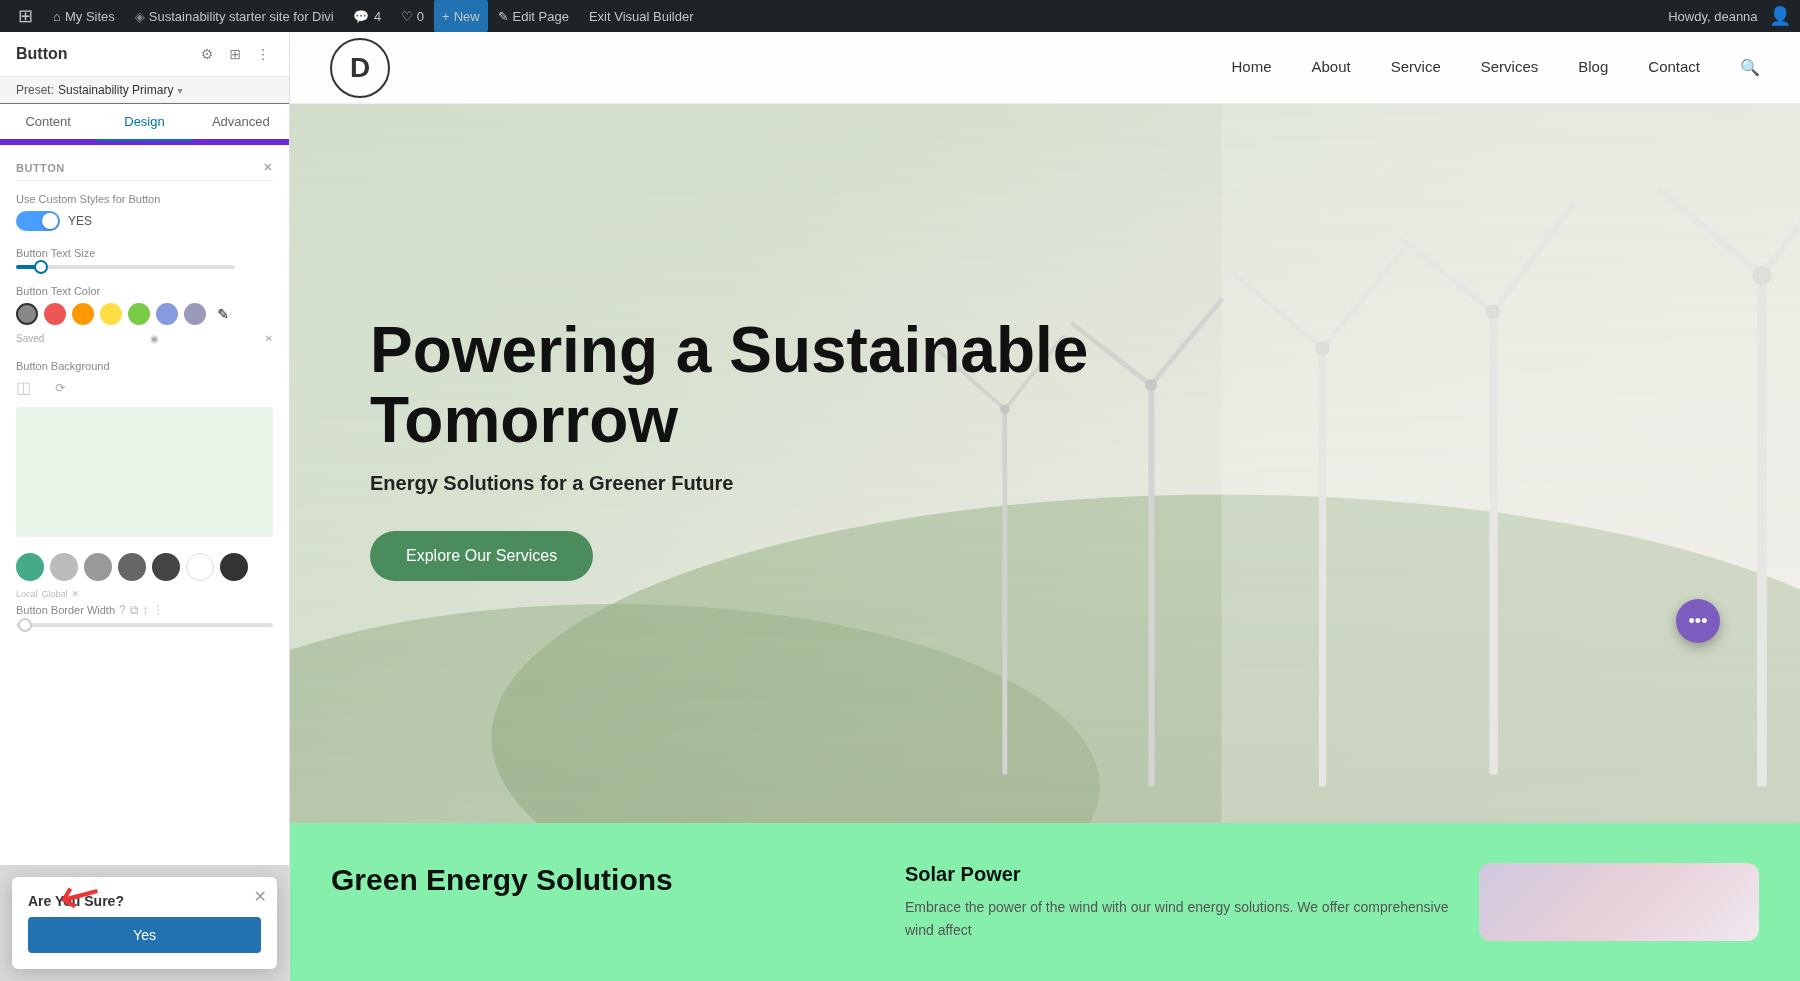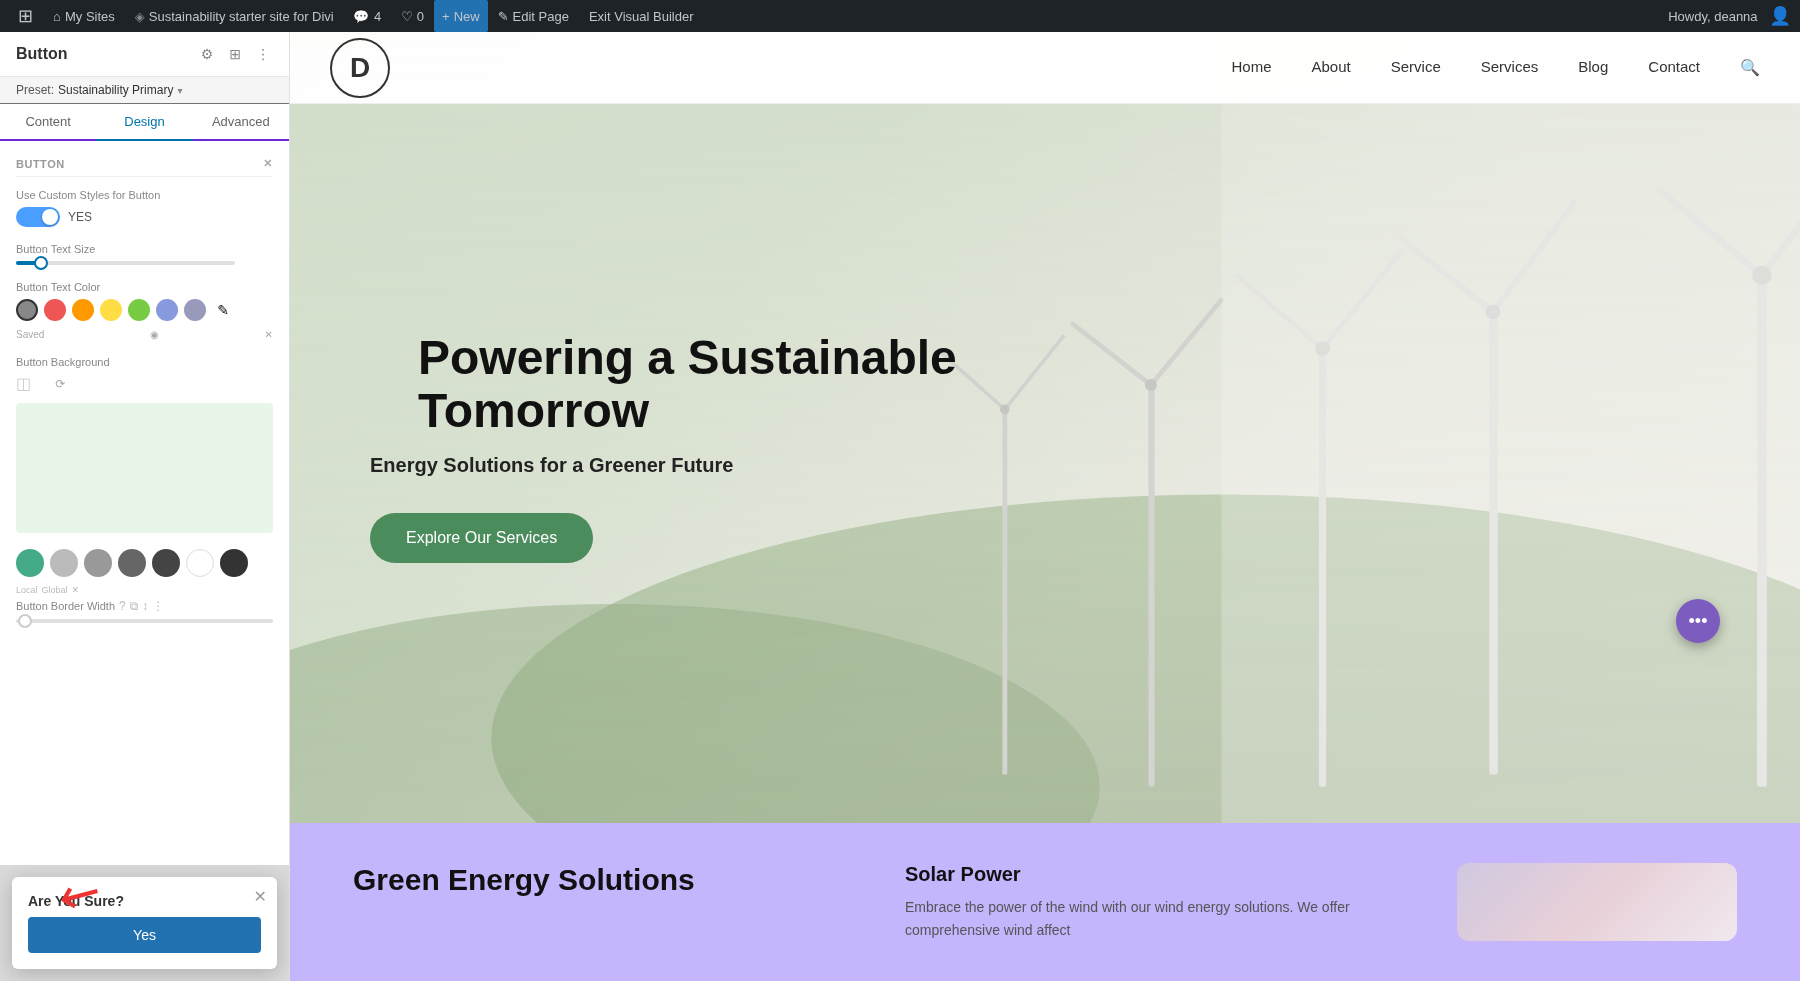--- a/index.html
+++ b/index.html
@@ -93,21 +93,21 @@
     }
     .preset-bar .preset-name {
       font-weight: 500;
       color: #333;
     }
     .preset-bar .chevron { color: #888; font-size: 10px; }
 
     
     .panel-tabs {
       display: flex;
-      border-bottom: 2px solid #6d28d9;
+      border-bottom: 6px solid #6d28d9;
     }
     .panel-tab {
       flex: 1;
       text-align: center;
       padding: 10px 0;
       font-size: 13px;
       font-weight: 500;
       color: #666;
       cursor: pointer;
       border-bottom: 2px solid transparent;
@@ -429,49 +429,48 @@
       overflow: hidden;
       min-height: 580px;
     }
     .hero-content {
       position: relative;
       z-index: 2;
       padding: 60px 80px;
       margin-top: 40px;
     }
     .hero-title {
-      font-size: 48px;
+      font-size: 64px;
       font-weight: 800;
       color: #111;
       line-height: 1.1;
       margin-bottom: 16px;
       max-width: 780px;
-      margin-left: 48px;
     }
     .hero-subtitle {
       font-size: 20px;
       font-weight: 600;
       color: #222;
       margin-bottom: 36px;
     }
     .hero-btn {
       background: #4a8c5c;
       color: #fff;
       border: none;
       border-radius: 50px;
       padding: 16px 36px;
       font-size: 16px;
       font-weight: 500;
       cursor: pointer;
     }
 
     
     .bottom-section {
-      background: #c4b5fd;
-      padding: 40px 63px;
+      background: #86efac;
+      padding: 40px 41px;
       display: flex;
       gap: 22px;
       flex-shrink: 0;
     }
     .bottom-col {
       flex: 1;
     }
     .bottom-col-title {
       font-size: 30px;
       font-weight: 700;

